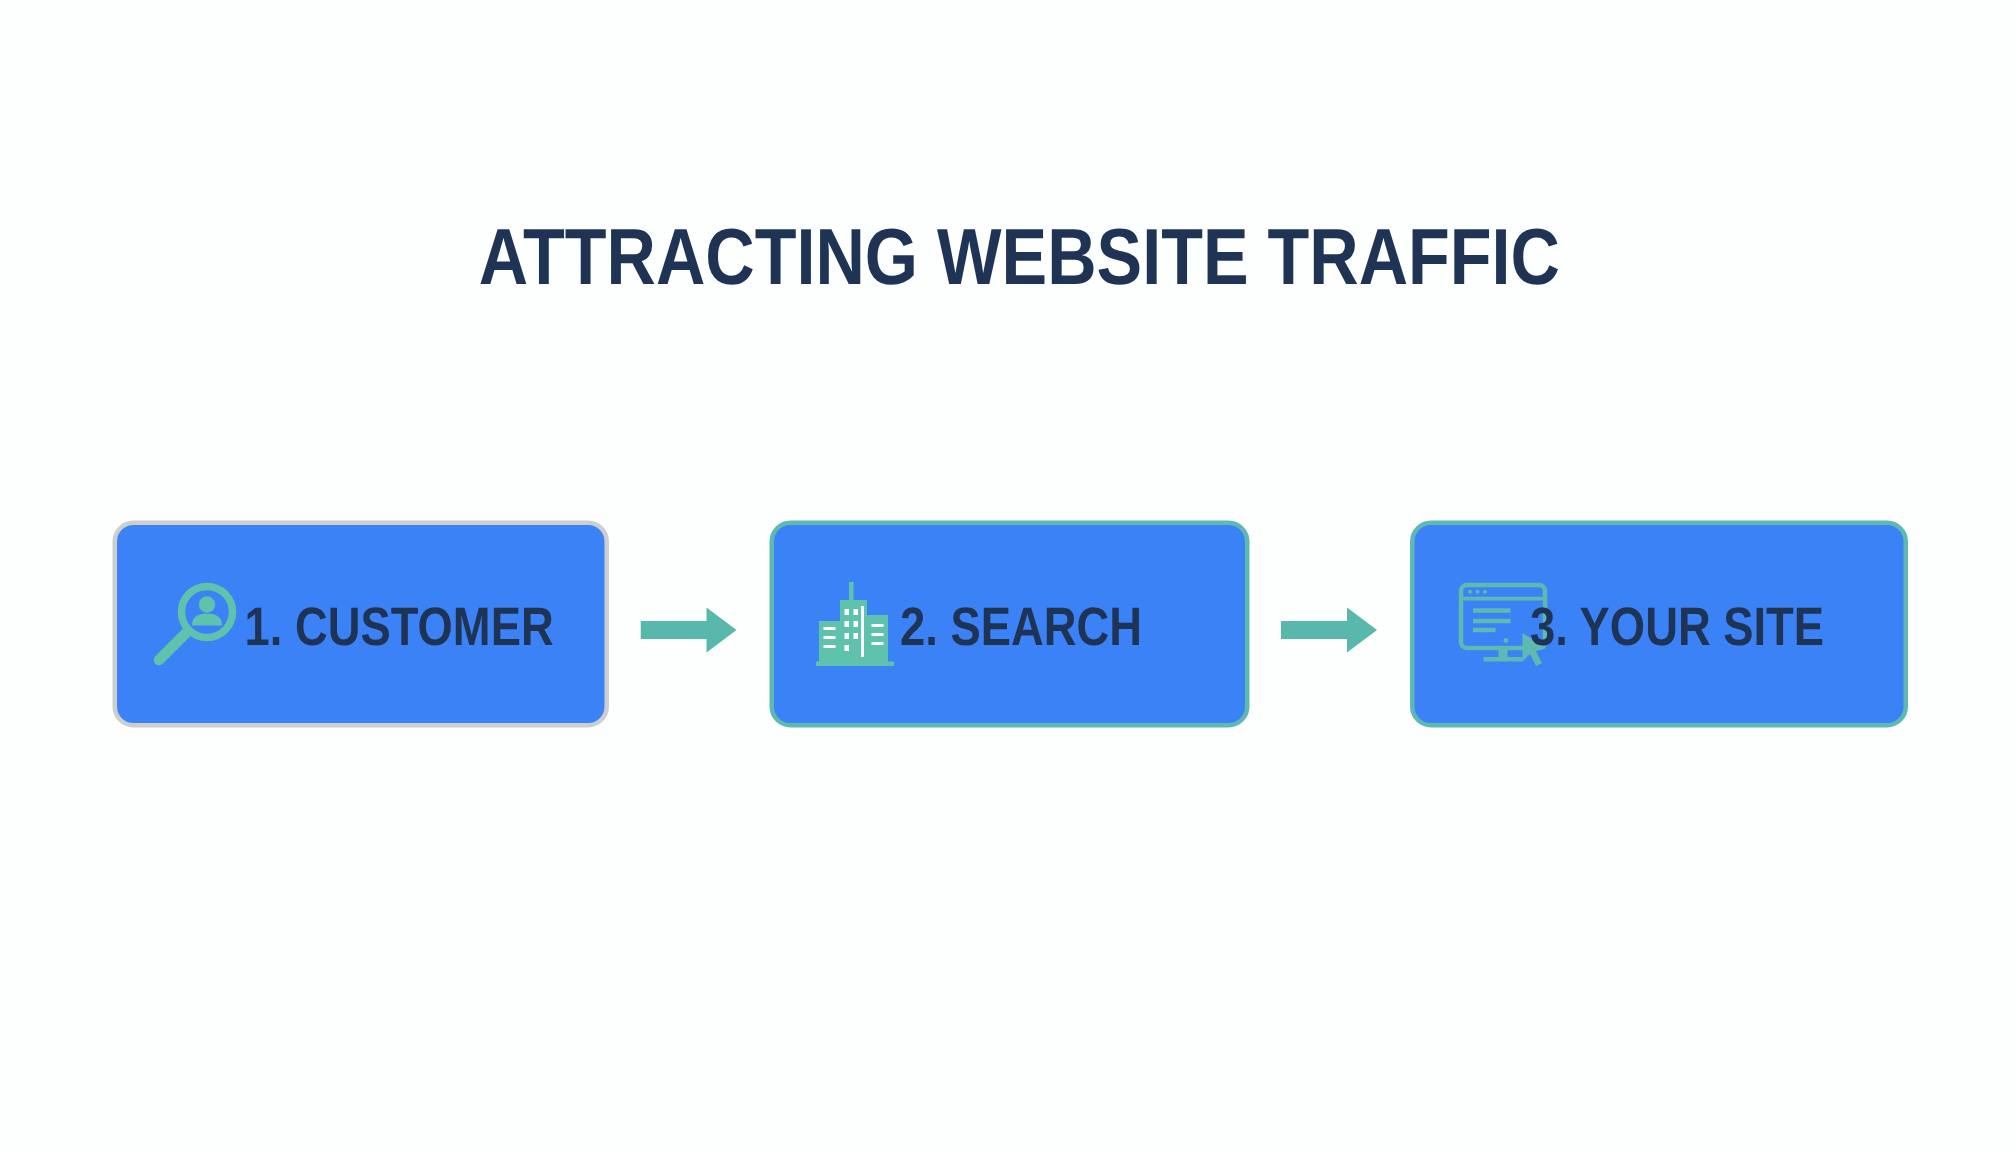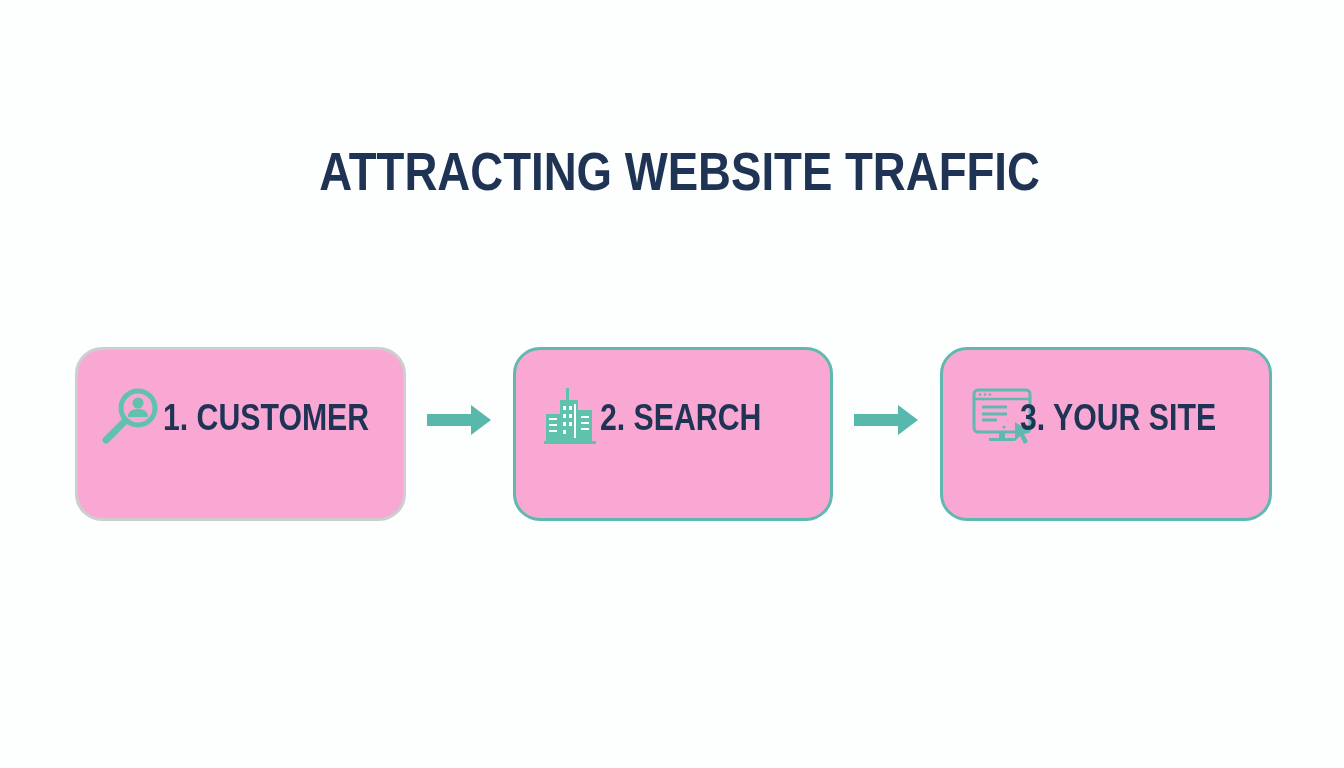--- a/index.html
+++ b/index.html
@@ -27,24 +27,24 @@
       font-size: 53px;
       color: #1f3354;
       letter-spacing: 0px;
       transform: scaleX(0.86);
       transform-origin: 680px 0;
       line-height: 60px;
     }
     .step {
       position: absolute;
       top: 347px;
-      height: 174px;
+      height: 138px;
       box-sizing: border-box;
-      border-radius: 27px;
-      background: #f9a8d4;
+      border-radius: 14px;
+      background: #3b82f6;
       display: flex;
       align-items: center;
     }
     .step-1 {
       left: 75px;
       width: 331px;
       border: 3px solid #cdcfcf;
     }
     .step-2 {
       left: 513px;

